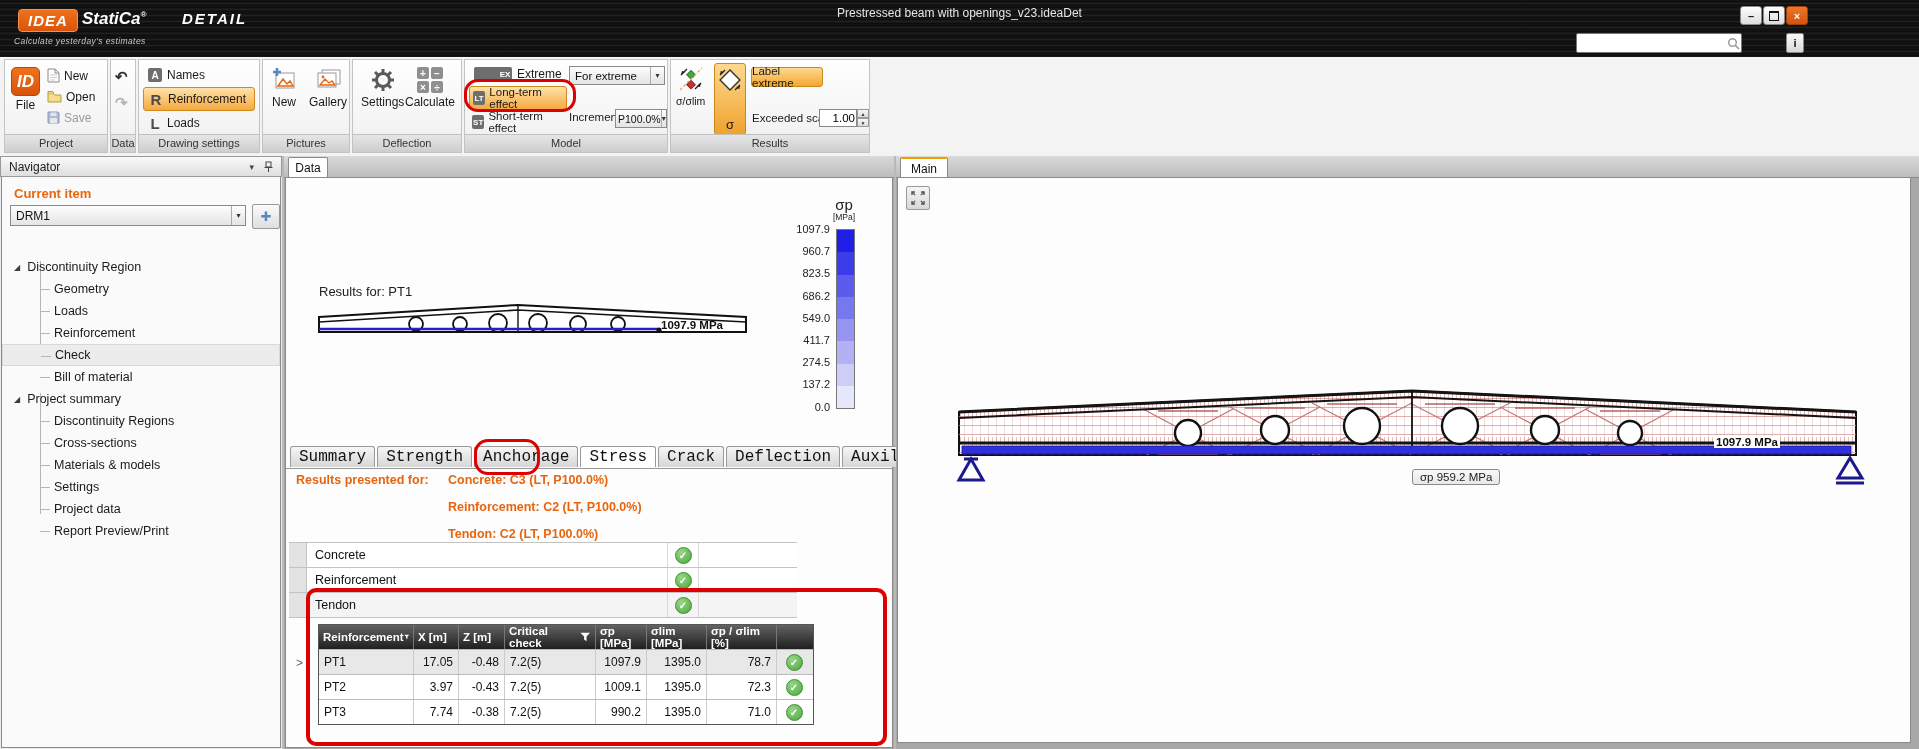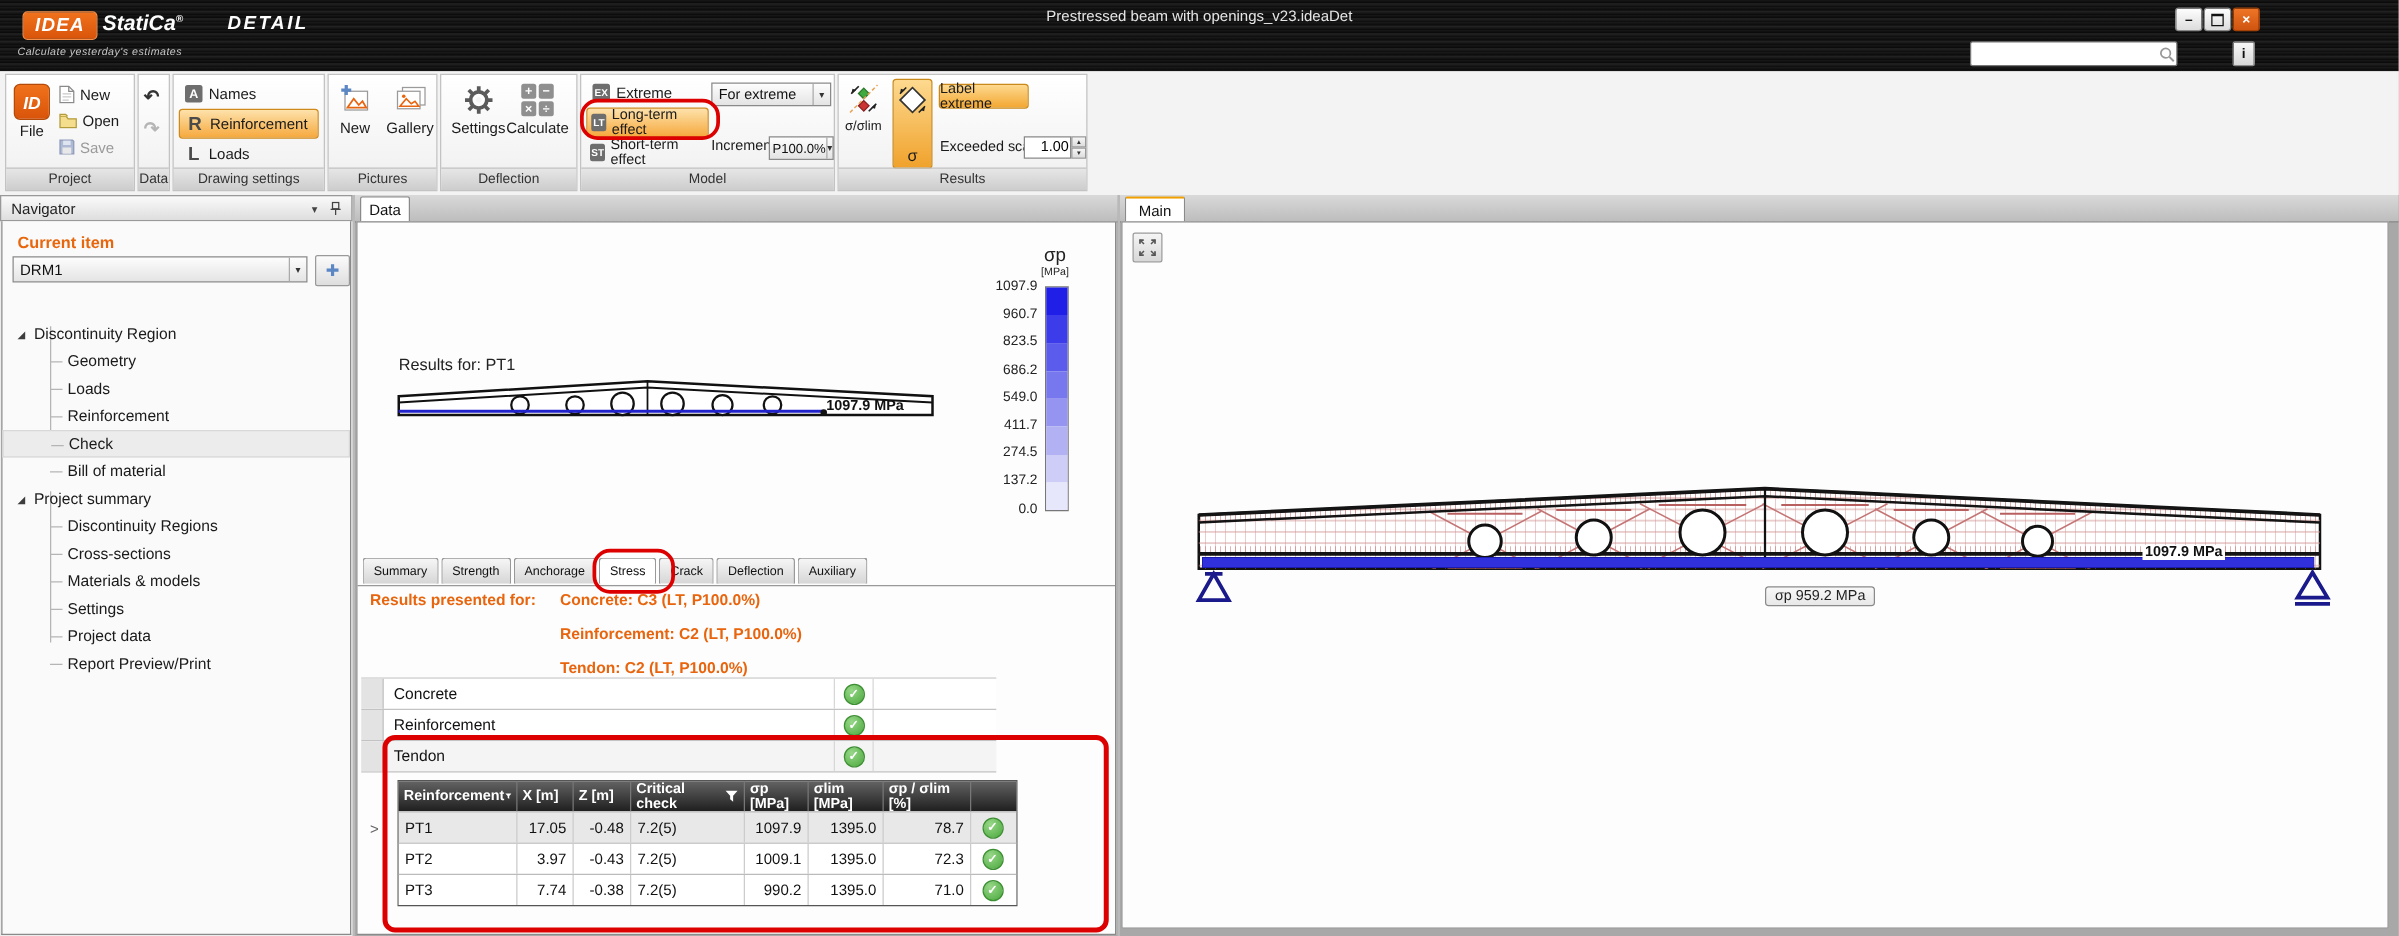--- a/index.html
+++ b/index.html
@@ -31,21 +31,21 @@
     border:1px solid #888;border-radius:2px;font-weight:bold;font-size:11px;color:#111;
     display:flex;align-items:center;justify-content:center;}
 
   
   #ribbon{left:0;top:57px;width:1919px;height:99px;background:#f3f3f3;border-bottom:1px solid #9a9a9a;}
   .rgroup{position:absolute;top:2px;height:94px;background:linear-gradient(#ffffff,#f4f4f4 70%,#ededed);
     border:1px solid #c3c3c3;box-sizing:border-box;}
   .rlabel{position:absolute;left:0;right:0;bottom:0;height:17px;font-size:11px;color:#333;text-align:center;
     line-height:17px;background:linear-gradient(#e6e6e6,#cdcdcd);border-top:1px solid #c0c0c0;}
   .fileicon{width:27px;height:27px;background:linear-gradient(#f0721c,#d9540a);border:1px solid #b34a08;
-    border-radius:5px;color:#fff;font-weight:bold;font-style:italic;font-size:14px;
+    border-radius:5px;color:#fff;font-weight:bold;font-style:italic;font-size:17px;
     display:flex;align-items:center;justify-content:center;}
   .bigbtn{display:flex;flex-direction:column;align-items:center;gap:2px;font-size:12px;color:#1a1a1a;}
   .smallrow{display:flex;align-items:center;gap:4px;font-size:12px;color:#1a1a1a;height:19px;}
   .smallrow.disabled{color:#9a9a9a;}
   .ds-row{display:flex;align-items:center;gap:5px;font-size:12px;color:#1a1a1a;height:22px;padding:0 5px;border-radius:3px;}
   .ds-row.hl{background:linear-gradient(#fde2ab,#f6a93e);border:1px solid #cf8a1c;}
   .letterbox{width:14px;height:14px;background:#6e6e6e;color:#fff;font-size:10px;font-weight:bold;
     display:flex;align-items:center;justify-content:center;border-radius:2px;}
   .letterplain{width:14px;font-size:15px;font-weight:bold;color:#4a4a4a;text-align:center;}
   .combo{background:linear-gradient(#fdfdfd,#e4e4e4);border:1px solid #8a8a8a;font-size:11.5px;color:#111;
@@ -85,22 +85,22 @@
   .trow.lvl1{padding-left:52px;}
   .trow.lvl1::before{content:"";position:absolute;left:38px;top:11px;width:10px;height:1px;background:#b5b5b5;}
   .trow.selected{background:#ececec;border:1px solid #d8d8d8;box-sizing:border-box;}
   .exp{font-size:8px;color:#3c3c3c;}
   .vline{position:absolute;width:1px;background:#b5b5b5;left:38px;}
 
   
   #dataPanel{left:284px;width:610px;}
   #dataContent{left:1px;top:21px;width:608px;height:571px;}
   .dtabs{position:absolute;left:4px;top:268px;display:flex;gap:2px;}
-  .dtab{height:20px;padding:0 8px;font-size:10px;color:#111;display:flex;align-items:center;
-    background:linear-gradient(#f6f6f6,#d6d6d6);border:1px solid #999;border-bottom:0;border-radius:3px 3px 0 0;}
+  .dtab{height:20px;padding:0 8px;font-size:16px;color:#111;display:flex;align-items:center;
+    background:linear-gradient(#f6f6f6,#d6d6d6);border:1px solid #999;border-bottom:0;border-radius:3px 3px 0 0;font-family:Liberation Mono, monospace;}
   .dtab.active{background:#fff;position:relative;z-index:2;}
   .tabline{position:absolute;left:0;top:290px;width:606px;height:1px;background:#999;}
   .orange-b{font-size:12.5px;font-weight:bold;color:#e8650e;}
   .sumtable{position:absolute;left:3px;top:364px;width:508px;border-top:1px solid #c3c3c3;}
   .sumrow{display:flex;height:24px;border-bottom:1px solid #c3c3c3;background:#fff;}
   .sumrow .margin{width:17px;background:#e3e3e3;border-right:1px solid #c3c3c3;}
   .sumrow .name{width:352px;display:flex;align-items:center;padding-left:8px;font-size:12.5px;color:#111;border-right:1px solid #d8d8d8;}
   .sumrow .okc{width:30px;display:flex;align-items:center;justify-content:center;border-right:1px solid #d8d8d8;}
   .sumrow .extra{flex:1;}
   .chk{width:15px;height:15px;border-radius:50%;background:radial-gradient(circle at 35% 30%,#97d788,#4aa83c);
@@ -267,21 +267,21 @@
           <div style="width:12px;height:12px;background:#8f8f8f;border-radius:2px;color:#fff;font-size:10px;font-weight:bold;display:flex;align-items:center;justify-content:center;">÷</div>
         </div>
         <span>Calculate</span>
       </div>
       <div class="rlabel">Deflection</div>
     </div>
 
     <div class="rgroup" style="left:464px;width:204px;">
       <div class="abs" style="left:4px;top:3px;display:flex;flex-direction:column;gap:1px;width:98px;">
         <div class="ds-row">
-          <span class="letterbox" style="font-size:8px;">EX</span>
+          <span class="letterbox" style="font-size:8px;padding-left:24px;">EX</span>
           <span>Extreme</span>
         </div>
         <div class="ds-row hl" style="padding:0 3px;gap:4px;align-items:center;">
           <span class="letterbox" style="font-size:8px;">LT</span>
           <span style="font-size:11.5px;">Long-term effect</span>
         </div>
         <div class="ds-row" style="padding:0 3px;gap:4px;">
           <span class="letterbox" style="font-size:8px;">ST</span>
           <span style="font-size:11.5px;">Short-term effect</span>
         </div>

